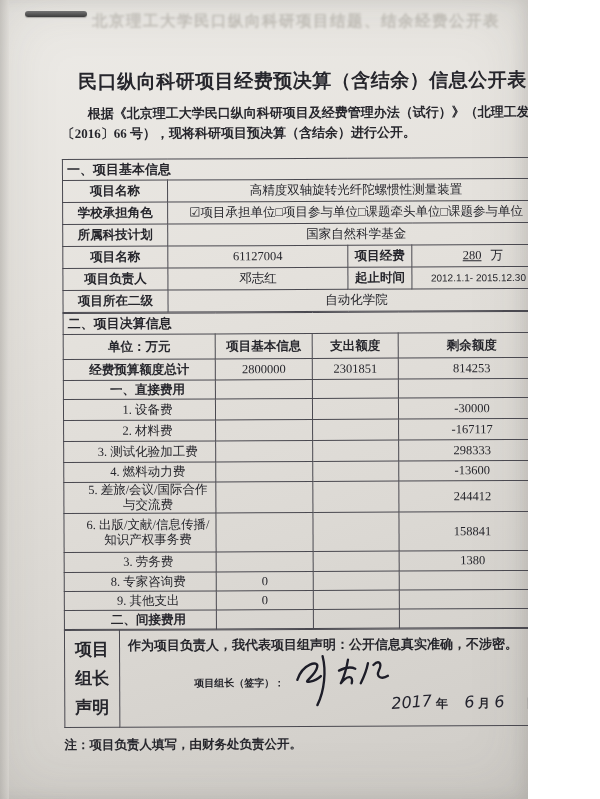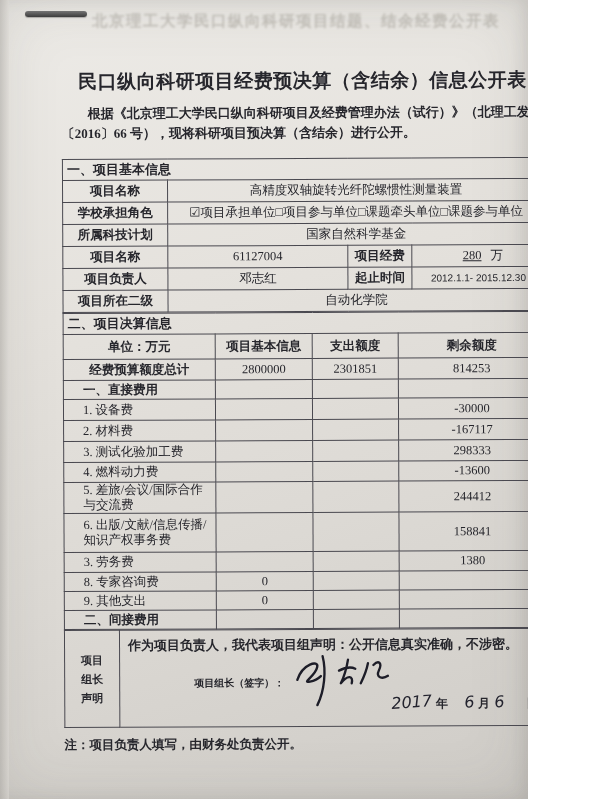--- a/index.html
+++ b/index.html
@@ -16,28 +16,28 @@
     color:#98948b;opacity:.48;filter:blur(.9px);letter-spacing:1.5px;white-space:nowrap;overflow:hidden;}
   .content{position:absolute;left:63px;top:68px;width:482px;transform:rotate(-0.25deg);}
   .title{font-size:19px;font-weight:700;text-align:center;letter-spacing:.5px;}
   .intro{margin-top:9px;font-size:13px;line-height:1.55;text-indent:2em;font-weight:600;}
   table{border-collapse:collapse;width:482px;table-layout:fixed;}
   td{border:1px solid #4a4950;font-size:12.5px;padding:0 3px;text-align:center;
      overflow:hidden;line-height:1.2;}
   .t1{margin-top:15px;}
   td.heading{font-weight:700;text-align:left;font-size:13px;height:20px;padding-left:4px;}
   td.lbl{font-weight:600;}
-  td.left{text-align:left;padding-left:19px;}
+  td.left{text-align:center;padding-left:19px;}
   .h21{height:21px}.h24{height:24px}.h20{height:20px}.h19{height:19px}.h18{height:18px}
   .h30{height:30px}.h38{height:38px}
   .u{text-decoration:underline;padding:0 9px;}
   .duration{font-size:10px;letter-spacing:0;font-family:"Liberation Sans",sans-serif;margin-top:28px;}
   .num{font-family:"Liberation Serif",serif;margin-top:24px;}
   
-  td.side{font-weight:600;font-size:11px;line-height:1.7;}
+  td.side{font-weight:600;font-size:17px;line-height:1.7;}
   td.decl{vertical-align:top;text-align:left;padding:7px 8px 4px 8px;position:relative;height:85px;}
   .statement{font-size:13px;font-weight:600;}
   .sign-row{display:flex;align-items:center;margin-left:66px;margin-top:6px;height:48px;}
   .sign-label{font-size:10px;font-weight:600;}
   .sig-svg{margin:-10px 0 0 4px;}
   .date{position:absolute;right:8px;bottom:14px;display:flex;align-items:baseline;}
   .hand{font-family:"DejaVu Sans",sans-serif;font-style:italic;font-size:16px;color:#23232e;
     display:inline-block;transform:rotate(-4deg);}
   .unit{font-size:12px;font-weight:600;}
   .date .g1{margin-left:4px;margin-right:16px;} .date .g2{margin-left:4px;margin-right:4px;}

